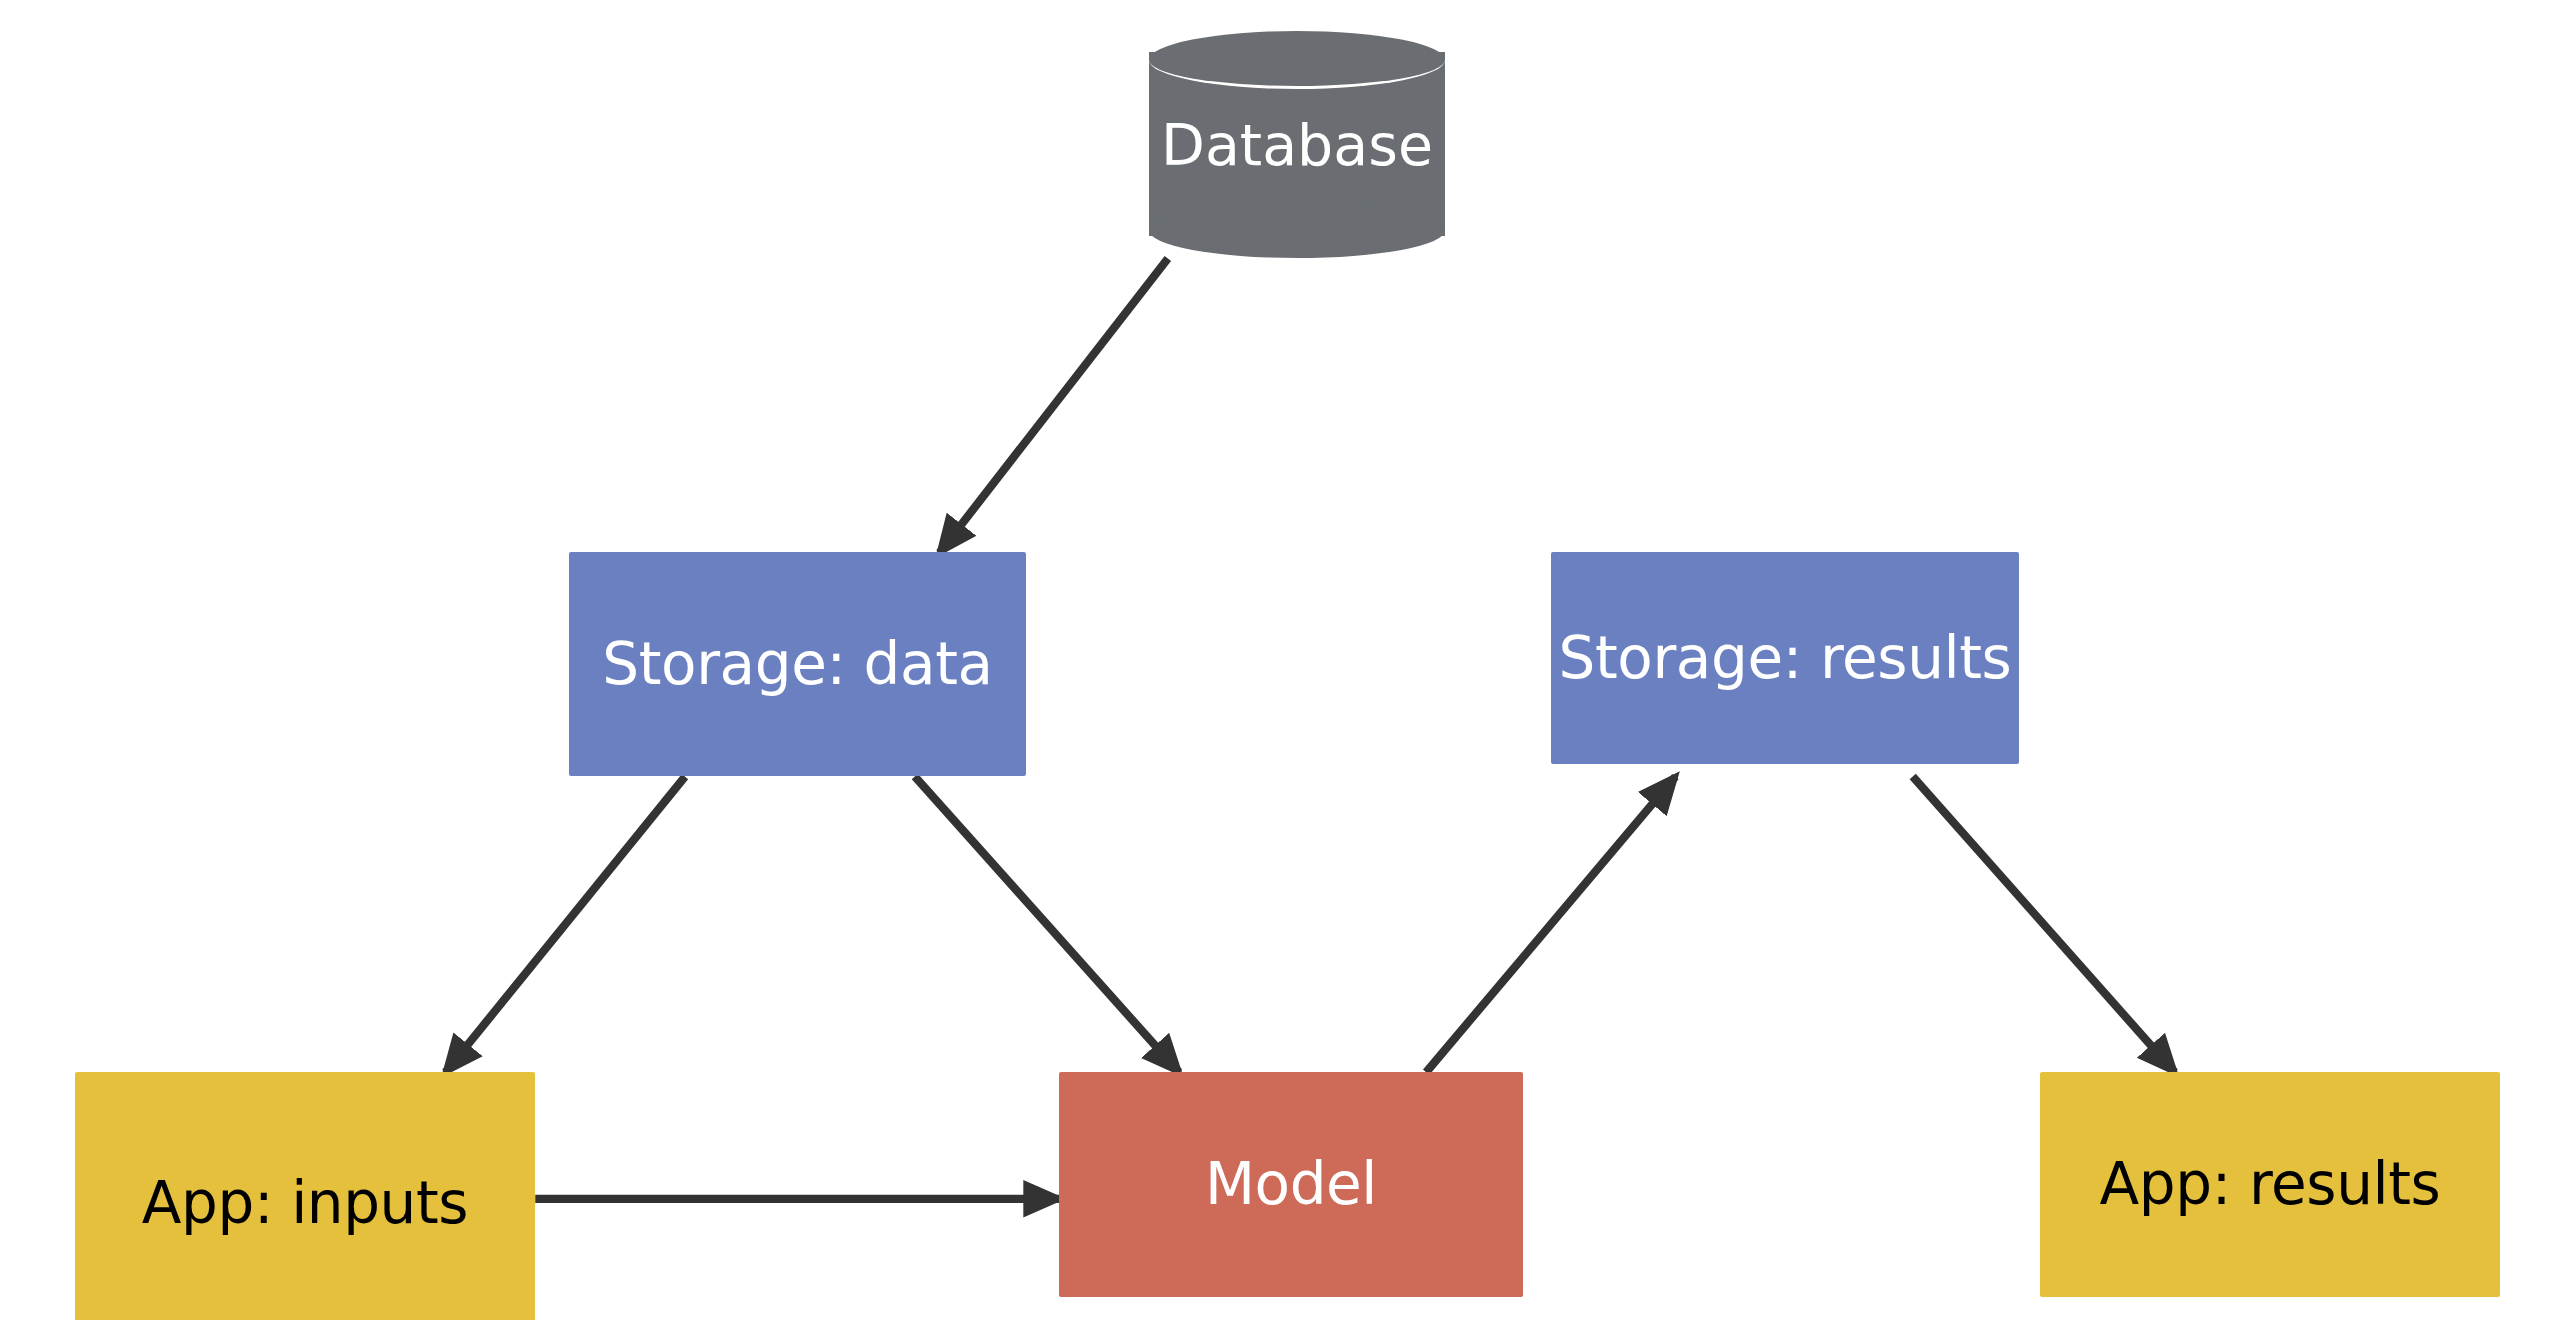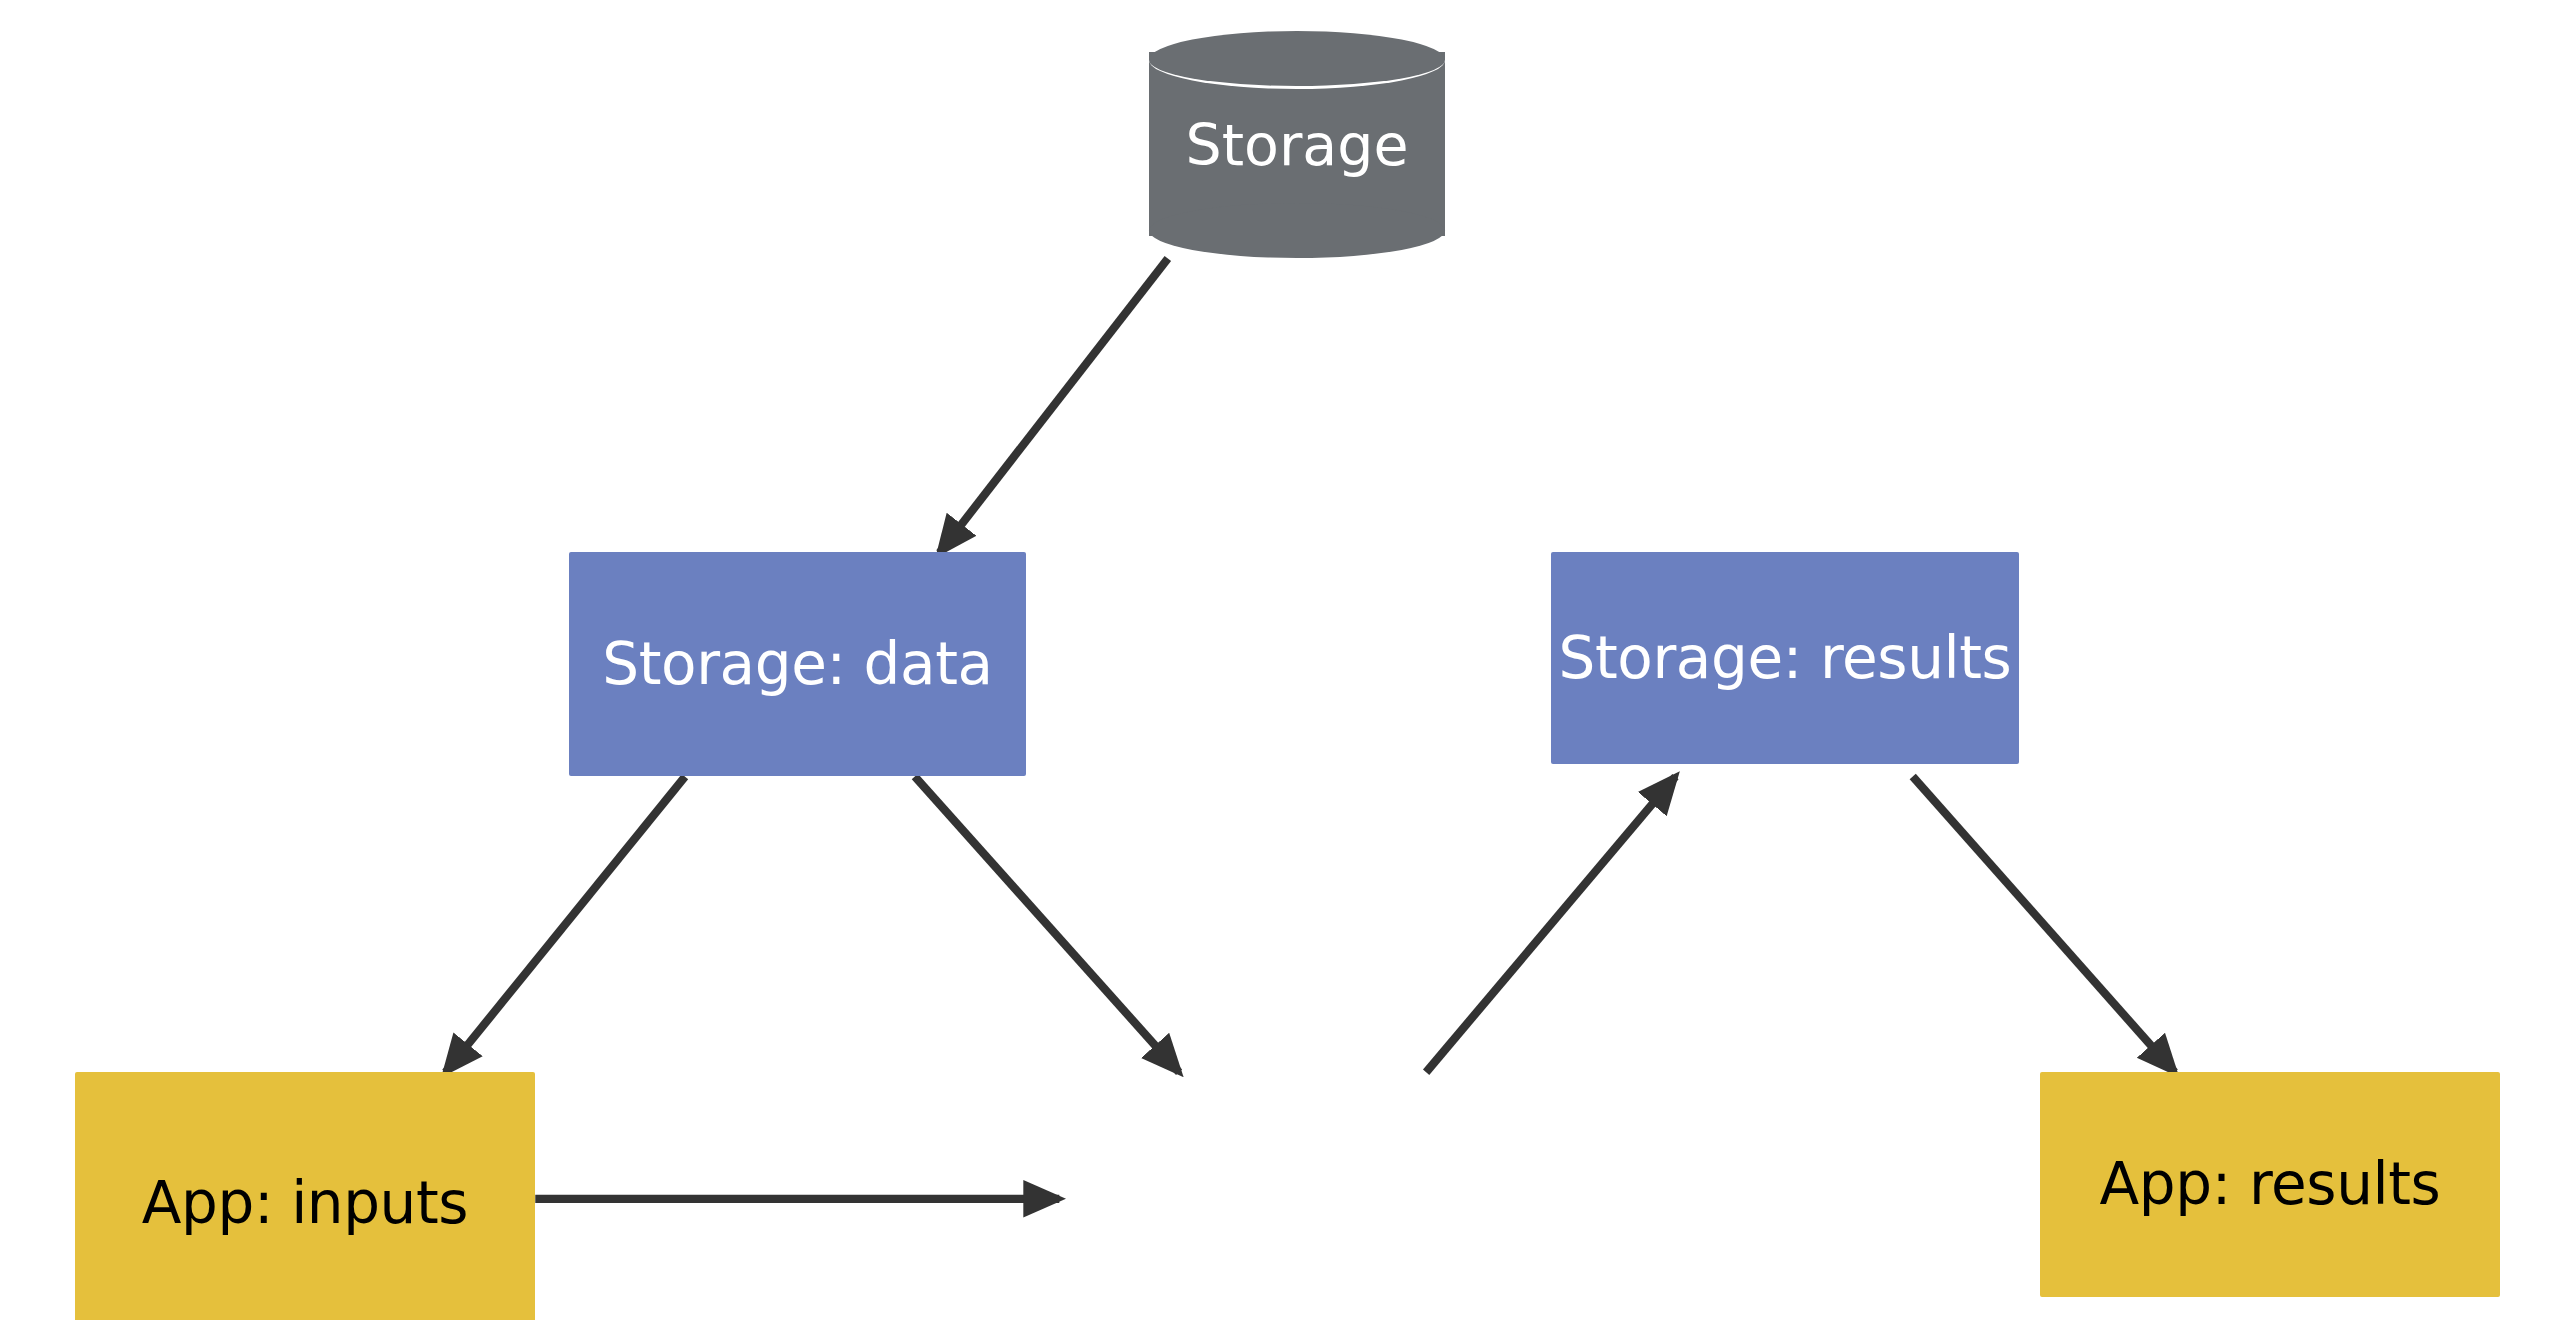--- a/index.html
+++ b/index.html
@@ -113,34 +113,37 @@
 
     <line x1="1905" y1="1432" x2="2238" y2="1037" stroke="#333333" stroke-width="11" marker-end="url(#arrow-head)"></line>
 
     <line x1="2555" y1="1037" x2="2905" y2="1432" stroke="#333333" stroke-width="11" marker-end="url(#arrow-head)"></line>
   </svg>
 
   <div class="cylinder" id="node-database" style="left: 1149px; top: 31px; width: 296px; height: 227px; color: rgb(255, 255, 255);">
     <div class="cylinder-body" style="background: rgb(106, 110, 114);"></div>
     <div class="cylinder-bottom" style="background: rgb(106, 110, 114);"></div>
     <div class="cylinder-top" style="background: rgb(106, 110, 114);"></div>
-    <div class="cylinder-label">Storage</div>
+    <div class="cylinder-label">Database</div>
   </div>
 
   <div class="node node-box" id="node-storage-data" style="left: 569px; top: 552px; width: 457px; height: 224px; color: rgb(255, 255, 255); background: rgb(107, 128, 192);">
     <span class="node-label">Storage: data</span>
   </div>
 
   <div class="node node-box" id="node-storage-results" style="left: 1551px; top: 552px; width: 468px; height: 212px; color: rgb(255, 255, 255); background: rgb(107, 128, 192);">
     <span class="node-label">Storage: results</span>
   </div>
 
   <div class="node node-box" id="node-app-inputs" style="left: 75px; top: 1072px; width: 460px; height: 263px; color: rgb(0, 0, 0); background: rgb(229, 192, 60);">
     <span class="node-label">App: inputs</span>
   </div>
 
+  <div class="node node-box" id="node-model" style="left: 1059px; top: 1072px; width: 464px; height: 225px; color: rgb(255, 255, 255); background: rgb(205, 106, 88);">
+    <span class="node-label">Model</span>
+  </div>
 
   <div class="node node-box" id="node-app-outputs" style="left: 2040px; top: 1072px; width: 460px; height: 225px; color: rgb(0, 0, 0); background: rgb(229, 192, 60);">
     <span class="node-label">App: results</span>
   </div>
 
 </div>
 
 
 </body></html>

